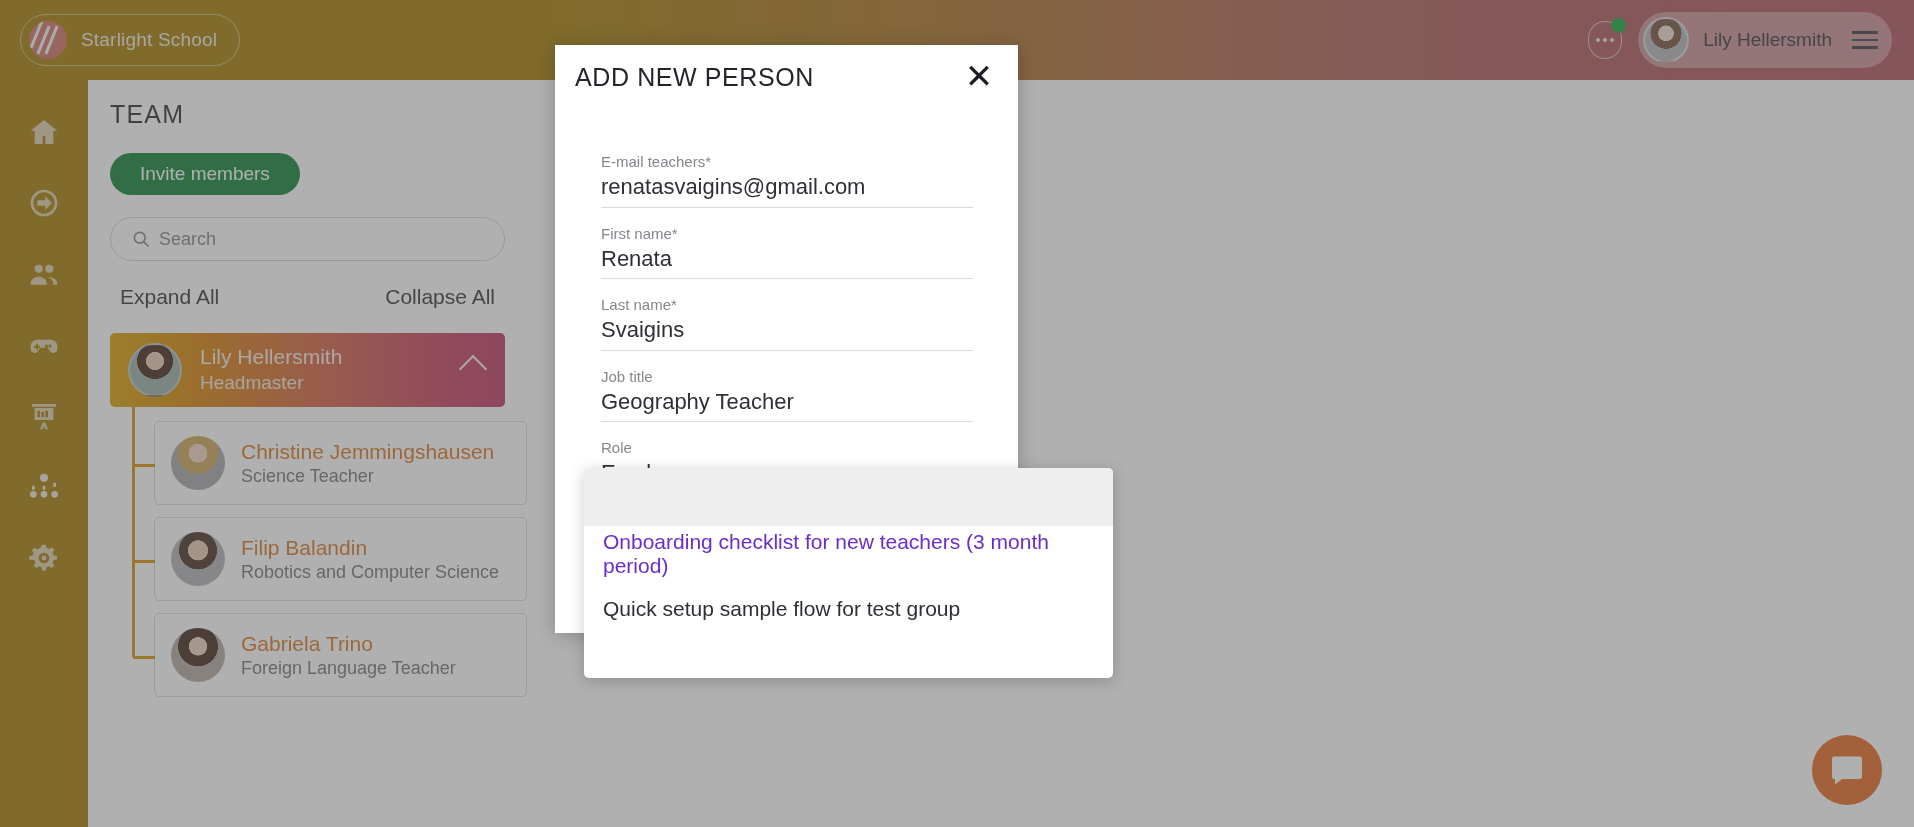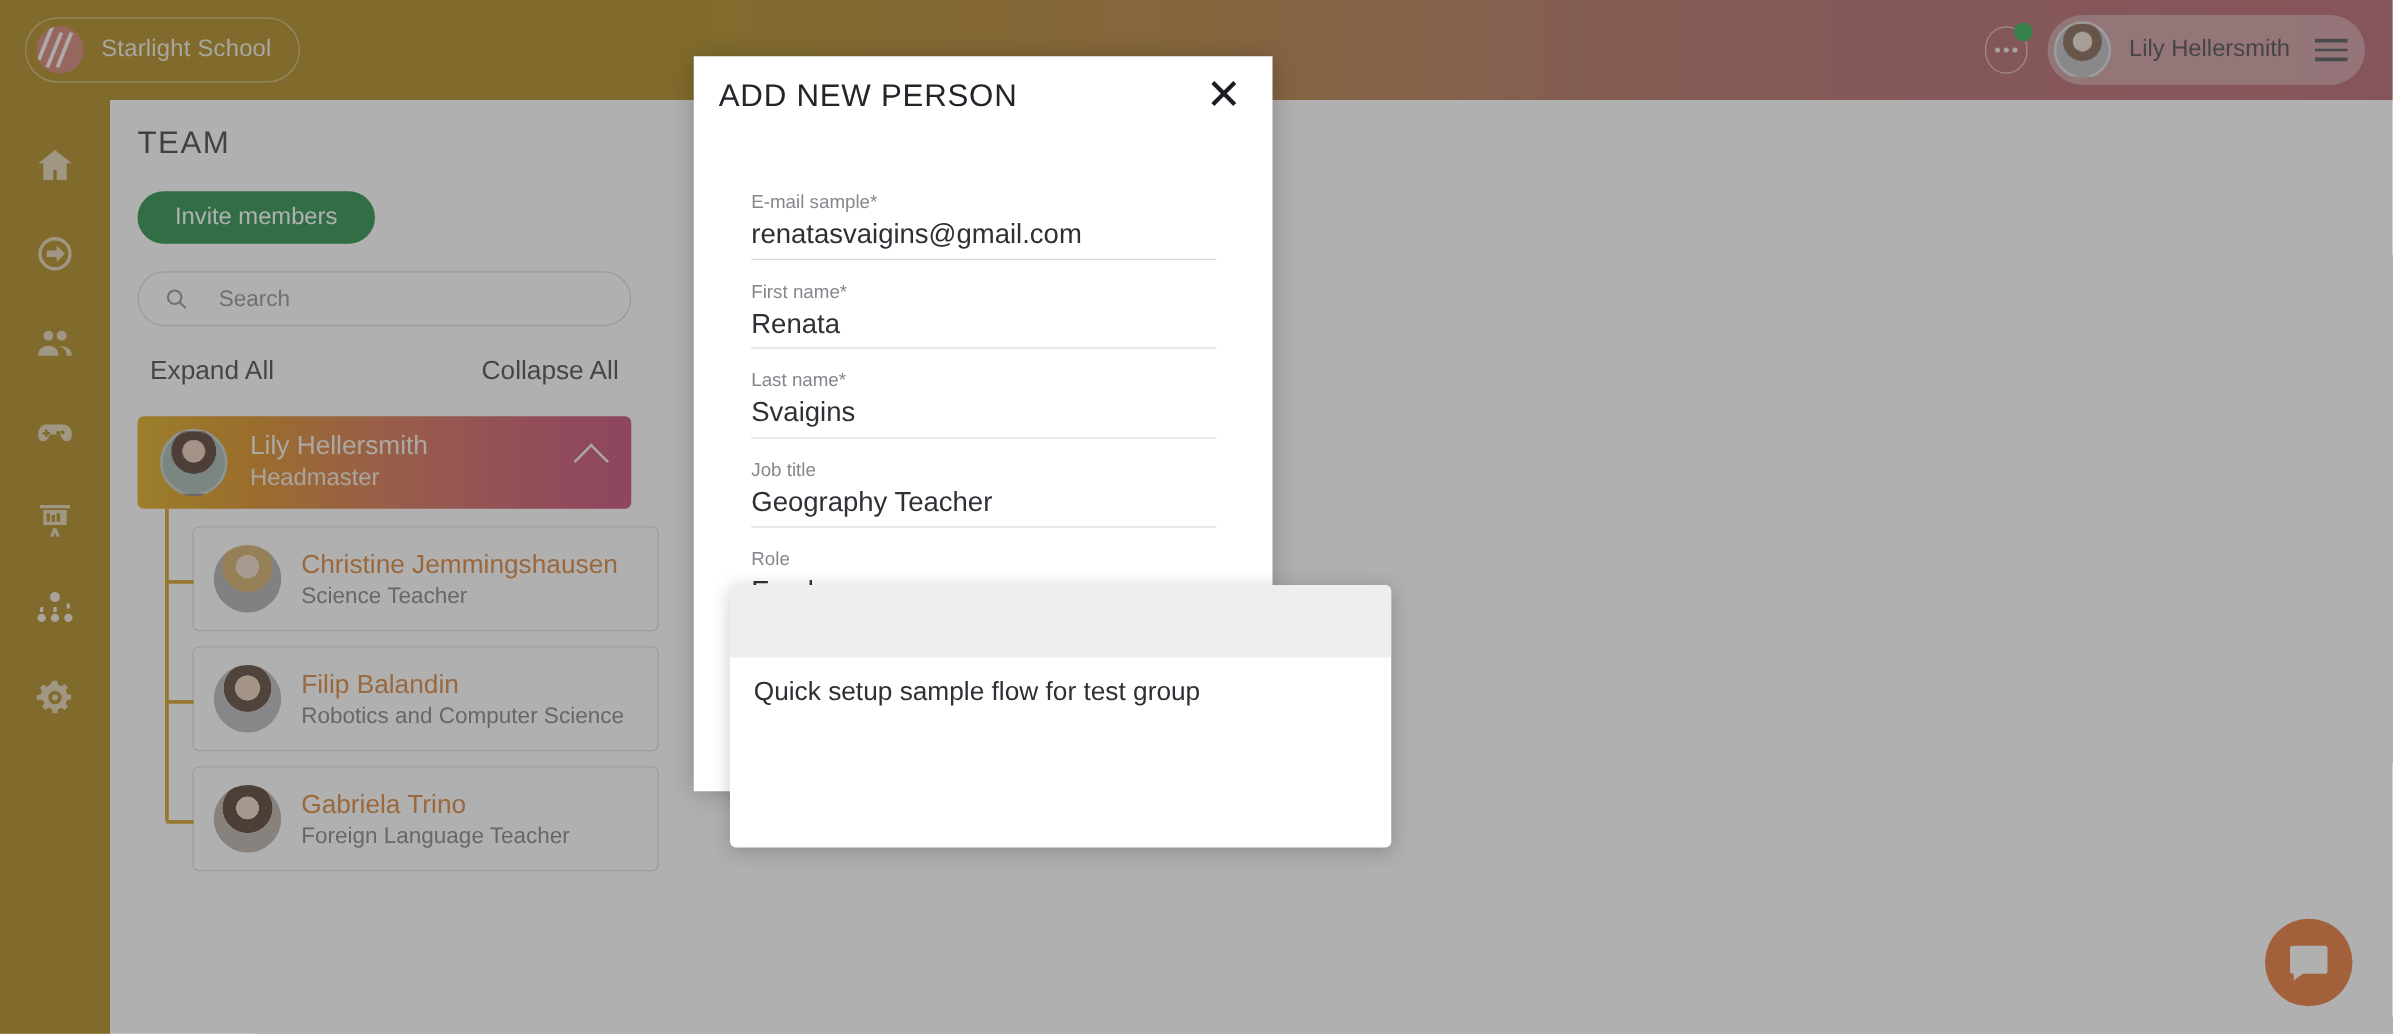--- a/index.html
+++ b/index.html
@@ -111,21 +111,21 @@
   .invite-btn {
     display: inline-flex; align-items: center; justify-content: center;
     height: 42px; padding: 0 30px;
     background: #18883c; color: #ffffff;
     border: none; border-radius: 22px;
     font-size: 19px; font-family: inherit; cursor: pointer;
   }
   .search-box {
     margin-top: 22px; width: 395px; height: 44px;
     border: 1px solid #d6d6da; border-radius: 24px;
-    display: flex; align-items: center; gap: 24px; padding: 0 20px;
+    display: flex; align-items: center; gap: 8px; padding: 0 20px;
   }
   .search-box svg { width: 20px; height: 20px; stroke: #8c8c93; fill: none; stroke-width: 2; }
   .search-box input {
     border: none; outline: none; font-size: 18px;
     font-family: inherit; color: #4a4a50; background: transparent; width: 300px;
   }
   .search-box input::placeholder { color: #8a8a90; }
   .expand-row {
     margin-top: 24px; width: 395px;
     display: flex; justify-content: space-between; padding: 0 10px;
@@ -374,21 +374,21 @@
   </div>
 
   <div class="modal">
     <div class="modal-title">ADD NEW PERSON</div>
     <div class="modal-close">✕</div>
 
     <div class="fields">
 
       <div class="field">
         <div class="field-label">
-          <span>E-mail sample</span><span class="req">*</span>
+          <span>E-mail teachers</span><span class="req">*</span>
         </div>
         <div class="field-value">renatasvaigins@gmail.com</div>
       </div>
 
       <div class="field">
         <div class="field-label">
           <span>First name</span><span class="req">*</span>
         </div>
         <div class="field-value">Renata</div>
       </div>
@@ -415,16 +415,17 @@
         <div class="field-label">Manager</div>
         <div class="field-value">Lily Hellersmith</div>
         <span class="select-caret"></span>
       </div>
 
     </div>
   </div>
 
   <div class="suggest">
     <div class="suggest-head"></div>
+    <div class="suggest-item highlight">Onboarding checklist for new teachers (3 month period)</div>
     <div class="suggest-item plain">Quick setup sample flow for test group</div>
   </div>
 
 </div>
 
 </body></html>

